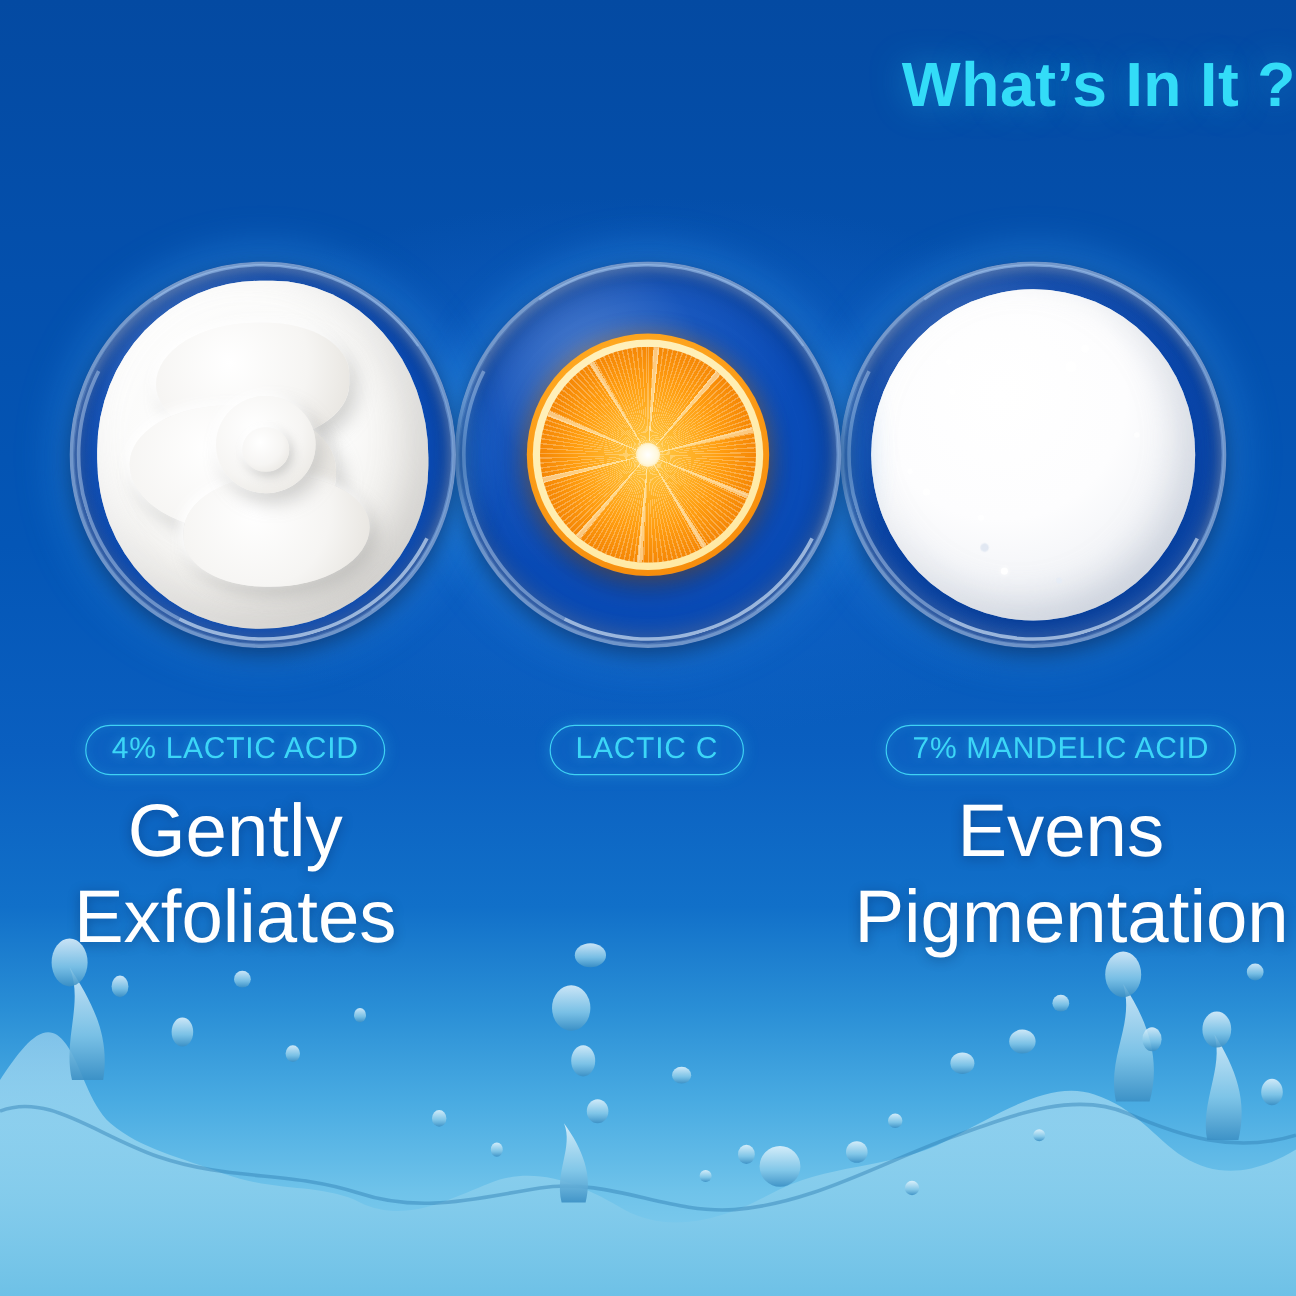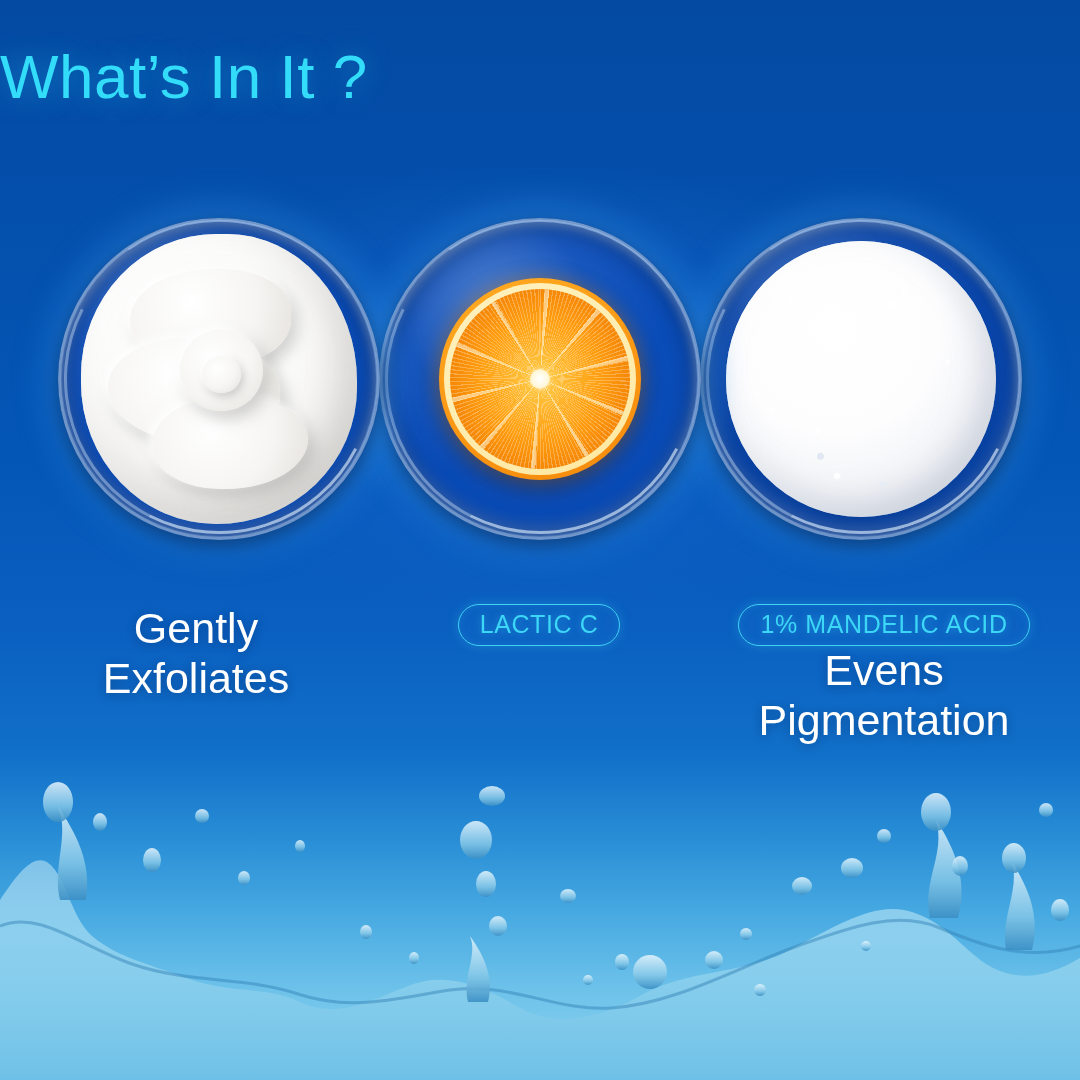--- a/index.html
+++ b/index.html
@@ -35,23 +35,23 @@
                 rgba(25,105,210,0.32) 45%,
                 rgba(10,70,170,0.0) 76%);
     pointer-events: none;
   }
 
   
   .title {
     position: absolute;
     top: 44px;
     left: 0; right: 0;
-    text-align: left;
-    font-size: 62px;
-    font-weight: 400;
+    text-align: right;
+    font-size: 52px;
+    font-weight: 700;
     letter-spacing: 0.5px;
     color: #33dcf8;
     text-shadow: 0 0 28px rgba(40,200,245,0.42);
     line-height: 1.05;
   }
 
   
   .dishes {
     position: absolute;
     top: 218px;
@@ -243,22 +243,23 @@
     letter-spacing: 0.6px;
     line-height: 1;
     white-space: nowrap;
     box-shadow: 0 0 12px rgba(60,210,245,0.28),
                 inset 0 0 10px rgba(60,210,245,0.12);
     text-shadow: 0 0 10px rgba(60,214,247,0.45);
     background: rgba(20,110,205,0.18);
   }
 
   .benefit {
+    margin-top: 11px;
     color: #ffffff;
-    font-size: 43px;
+    font-size: 62px;
     line-height: 1.16;
     font-weight: 400;
     text-shadow: 0 2px 10px rgba(2,25,70,0.35);
     white-space: pre-line;
   }
 
   
   .water {
     position: absolute;
     left: 0; right: 0; bottom: 0;
@@ -323,30 +324,31 @@
       <div class="rim"></div>
       <div class="rim-arc"></div>
       <div class="rim-arc2"></div>
     </div>
 
   </div>
 
   <div class="ing-row">
 
     <div class="ing i0">
+      <span class="pill">4% LACTIC ACID</span>
       <div class="benefit">Gently
 Exfoliates</div>
     </div>
 
     <div class="ing i1">
       <span class="pill">LACTIC C</span>
     </div>
 
     <div class="ing i2">
-      <span class="pill">1% MANDELIC ACID</span>
+      <span class="pill">7% MANDELIC ACID</span>
       <div class="benefit">Evens
 Pigmentation</div>
     </div>
 
   </div>
 
   <div class="water">
     <svg viewBox="0 0 1080 330" preserveAspectRatio="none">
       <defs>
         <linearGradient id="wfill" x1="0" y1="0" x2="0" y2="1">

